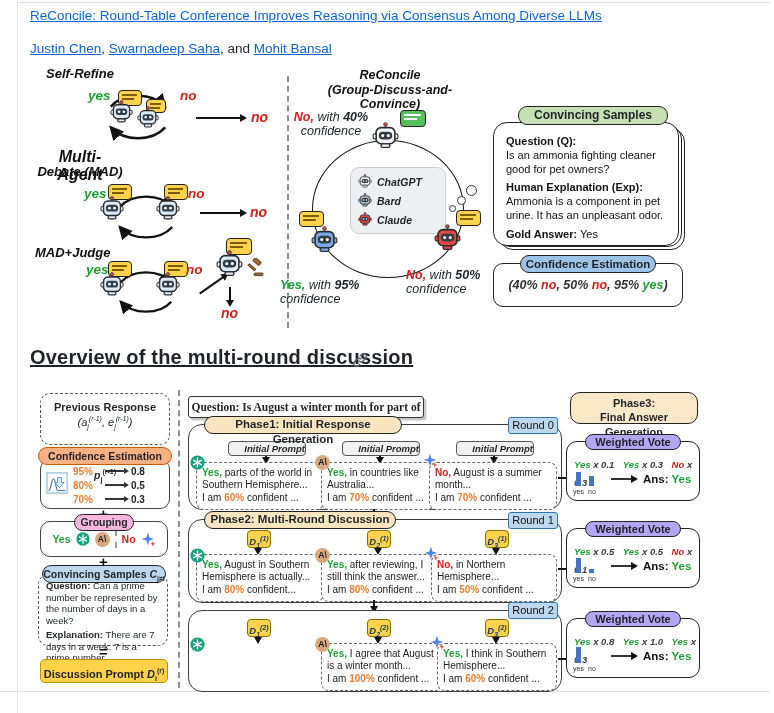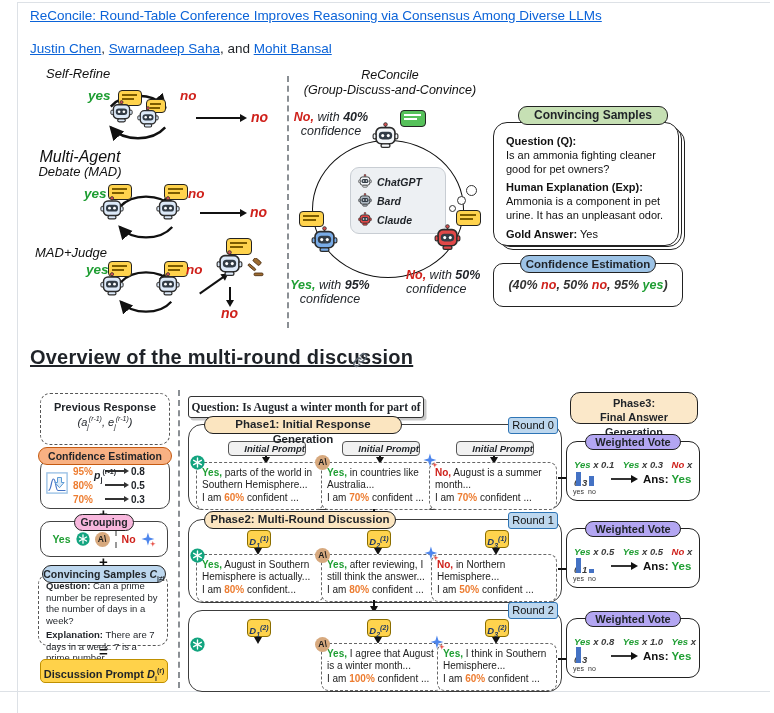--- a/index.html
+++ b/index.html
@@ -9,21 +9,21 @@
   a{color:#0b63d8;text-decoration:underline;cursor:pointer;}
   .edge{background:#dde1e6;}
   
   .title-link{font-size:13.5px;}
   .authors{font-size:13.5px;color:#1f2328;}
   
   .bi{font-weight:bold;font-style:italic;}
   .yes{color:#1f9e33;}
   .no{color:#cf211b;}
   .conf{color:#ed7d31;font-weight:bold;}
-  .lbl{font-weight:normal;font-style:italic;font-size:12.5px;color:#111;}
+  .lbl{font-weight:bold;font-style:italic;font-size:12.5px;color:#111;}
   
   .ar-r{position:absolute;height:2px;background:#111;}
   .ar-r::after{content:"";position:absolute;right:-5px;top:-3.5px;border-left:7px solid #111;
     border-top:4.5px solid transparent;border-bottom:4.5px solid transparent;}
   .ar-d{position:absolute;width:2px;background:#111;}
   .ar-d::after{content:"";position:absolute;bottom:-5px;left:-3.5px;border-top:7px solid #111;
     border-left:4.5px solid transparent;border-right:4.5px solid transparent;}
   .vsep{position:absolute;border-left:2px dashed #8a8f94;width:0;}
   
   .bot{position:absolute;}
@@ -251,21 +251,21 @@
     </svg>
 
   <div class="thought" style="left:449px;top:205px;width:5px;height:5px"></div>
   <div class="thought" style="left:457px;top:196px;width:7px;height:7px"></div>
   <div class="thought" style="left:466px;top:185px;width:9px;height:9px"></div>
 
   <div class="abs" style="left:284px;top:110px;width:94px;text-align:center;font-size:12.5px;font-style:italic">
     <span class="bi no">No,</span><span> with </span><b>40%</b><br>
     <span>confidence</span>
   </div>
-  <div class="abs" style="left:280px;top:278px;width:100px;text-align:center;font-size:12.5px;font-style:italic">
+  <div class="abs" style="left:280px;top:278px;width:100px;text-align:left;font-size:12.5px;font-style:italic">
     <span class="bi yes">Yes,</span><span> with </span><b>95%</b><br>
     <span>confidence</span>
   </div>
   <div class="abs" style="left:406px;top:268px;width:100px;text-align:left;font-size:12.5px;font-style:italic">
     <span class="bi no">No,</span><span> with </span><b>50%</b><br>
     <span>confidence</span>
   </div>
 
   <div class="card" style="left:499px;top:128px;width:184px;height:120px"></div>
   <div class="card" style="left:496px;top:125px;width:184px;height:120px"></div>

